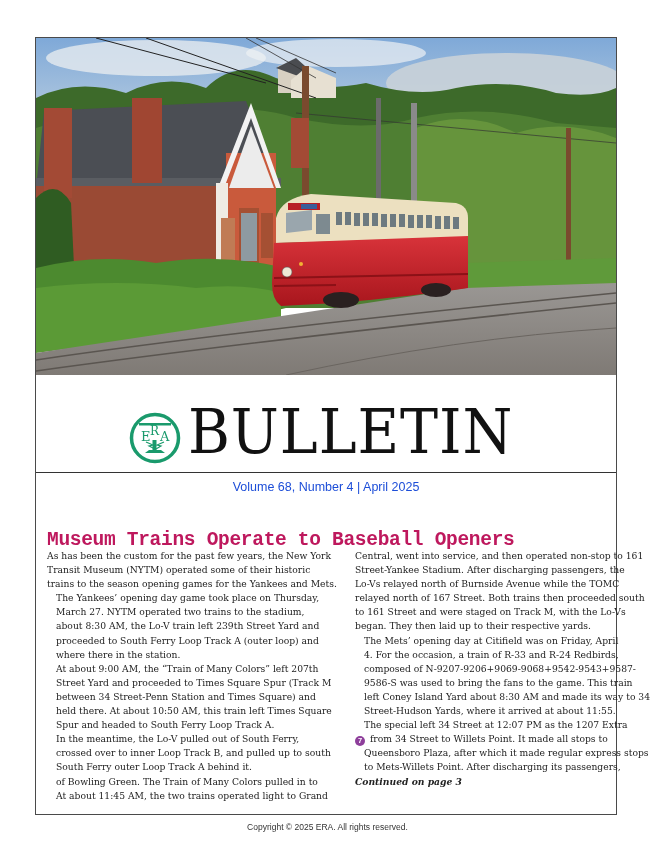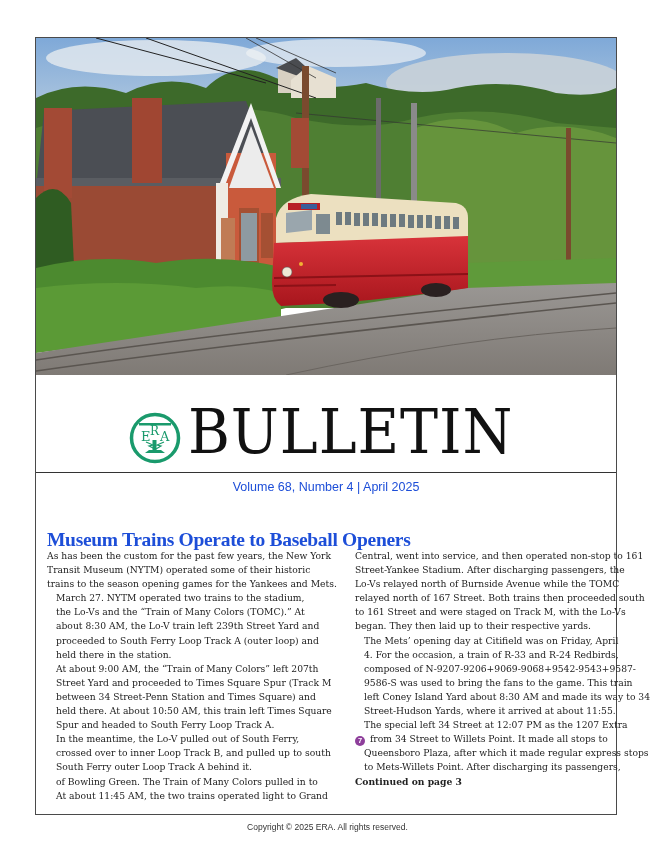--- a/index.html
+++ b/index.html
@@ -5,30 +5,30 @@
   html, body { margin:0; padding:0; background:#ffffff; }
   body { width:655px; height:852px; position:relative; overflow:hidden; font-family:"DejaVu Serif", serif; }
   .page { position:absolute; left:35px; top:37px; width:582px; height:778px; border:1px solid #4a4a4a; box-sizing:border-box; background:#fff; }
   .photo { position:absolute; left:0; top:0; width:580px; height:337px; overflow:hidden; }
   .photo svg { display:block; }
   .masthead { position:absolute; left:0; top:337px; width:580px; height:98px; }
   .logo { position:absolute; left:93px; top:37px; width:52px; height:52px; }
   .title { position:absolute; left:152px; top:22px; font-family:"DejaVu Serif", serif; font-size:62px; font-weight:normal; letter-spacing:1px; line-height:70px; color:#111; transform:scaleX(0.92); transform-origin:left top; }
   .rule { position:absolute; left:0; top:434px; width:580px; height:0; border-top:1.5px solid #333; }
   .issue { position:absolute; left:0; top:442px; width:580px; text-align:center; font-family:"Liberation Sans", sans-serif; font-size:12.5px; color:#1d4ed8; }
-  .headline { position:absolute; left:11px; top:478px; font-family:Liberation Serif, serif; font-weight:bold; font-size:19.5px; color:#1d4ed8; letter-spacing:-0.3px; white-space:nowrap; }
+  .headline { position:absolute; left:11px; top:478px; font-family:Liberation Mono, monospace; font-weight:bold; font-size:19.5px; color:#be185d; letter-spacing:-0.3px; white-space:nowrap; }
   .col { position:absolute; top:511px; width:278px; font-family:"DejaVu Serif", serif; font-size:9.2px; line-height:14.1px; color:#222; }
   .col.left { left:11px; }
   .col.right { left:286px; top:511px;margin-left:33px; }
   .col p { margin:0; text-indent:9px; }
   .col p.first { text-indent:0; }
   .col p.noindent { text-indent:0; }
   .line { display:block; white-space:nowrap; }
   .bullet7 { display:inline-block; width:10px; height:10px; border-radius:50%; background:#8e3f9b; color:#fff; font-family:"Liberation Sans", sans-serif; font-size:7.5px; font-weight:bold; line-height:10px; text-align:center; vertical-align:-1px; margin-right:2px; }
-  .continued { font-weight:bold; }
+  .continued { font-style:italic; font-weight:bold; }
   .footer { position:absolute; left:0; top:822px; width:655px; text-align:center; font-family:"Liberation Sans", sans-serif; font-size:8.5px; color:#333; }
 </style>
 </head>
 <body>
 
 <div class="page">
 
   <div class="photo">
     <svg width="580" height="337" viewBox="0 0 580 337" xmlns="http://www.w3.org/2000/svg">
       <defs>
@@ -151,25 +151,25 @@
 
   <h1 class="headline">Museum Trains Operate to Baseball Openers</h1>
 
   <div class="col left">
     <p class="first">
       <span class="line">As has been the custom for the past few years, the New York</span>
       <span class="line">Transit Museum (NYTM) operated some of their historic</span>
       <span class="line">trains to the season opening games for the Yankees and Mets.</span>
     </p>
     <p>
+      <span class="line">The Yankees’ opening day game took place on Thursday,</span>
       <span class="line">March 27. NYTM operated two trains to the stadium,</span>
-      <span class="line">the Lo-Vs and the “Train of Many Colors (TOMC).” At</span>
       <span class="line">about 8:30 AM, the Lo-V train left 239th Street Yard and</span>
       <span class="line">proceeded to South Ferry Loop Track A (outer loop) and</span>
-      <span class="line">held there in the station.</span>
+      <span class="line">where there in the station.</span>
     </p>
     <p>
       <span class="line">At about 9:00 AM, the “Train of Many Colors” left 207th</span>
       <span class="line">Street Yard and proceeded to Times Square Spur (Track M</span>
       <span class="line">between 34 Street-Penn Station and Times Square) and</span>
       <span class="line">held there. At about 10:50 AM, this train left Times Square</span>
       <span class="line">Spur and headed to South Ferry Loop Track A.</span>
     </p>
     <p>
       <span class="line">In the meantime, the Lo-V pulled out of South Ferry,</span>

